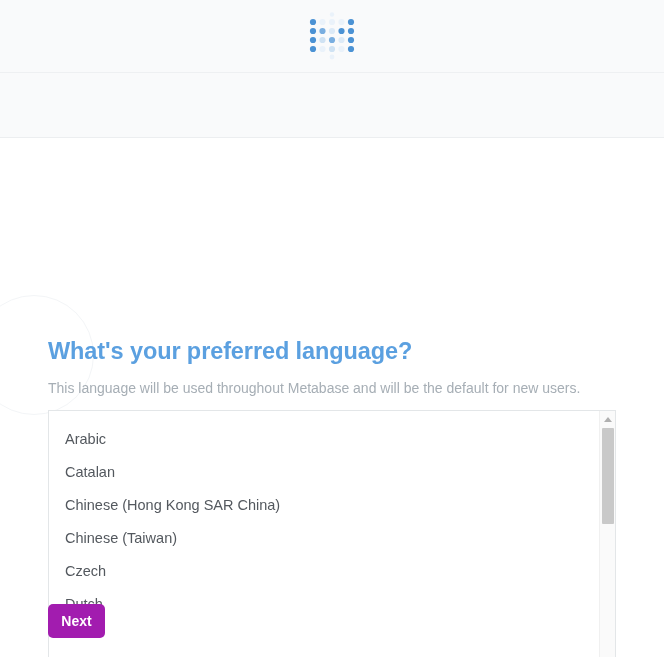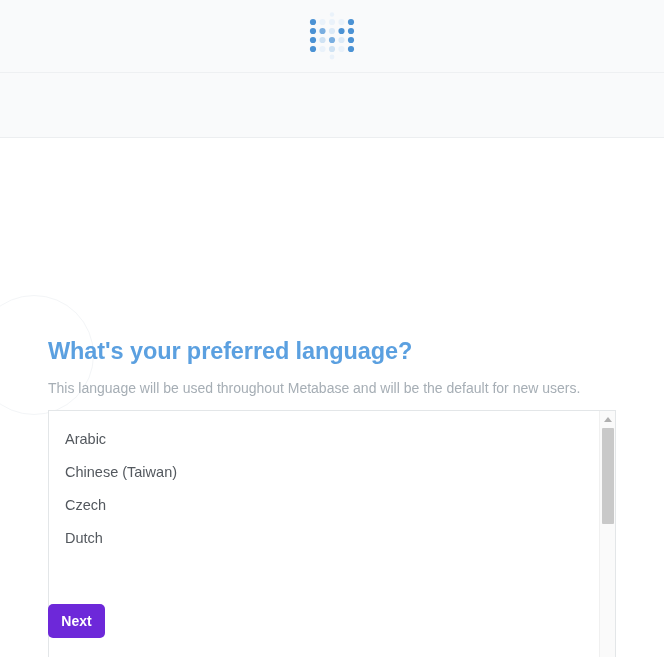--- a/index.html
+++ b/index.html
@@ -150,21 +150,21 @@
     border-radius: 1px;
   }
 
   
   .next-button {
     position: absolute;
     left: 48px;
     top: 604px;
     width: 57px;
     height: 34px;
-    background: #6d28d9;
+    background: #a21caf;
     color: #ffffff;
     font-size: 14px;
     font-weight: bold;
     border: none;
     border-radius: 5px;
     cursor: pointer;
     font-family: "Liberation Sans", sans-serif;
     padding: 0;
   }
 </style>
@@ -210,20 +210,22 @@
 
   <div class="deco-circle"></div>
 
   <h1 class="page-title">What's your preferred language?</h1>
 
   <p class="page-subtitle">This language will be used throughout Metabase and will be the default for new users.</p>
 
   <div class="listbox-wrap">
     <div class="listbox" id="option-list">
         <div class="option">Arabic</div>
+        <div class="option">Catalan</div>
+        <div class="option">Chinese (Hong Kong SAR China)</div>
         <div class="option">Chinese (Taiwan)</div>
         <div class="option">Czech</div>
         <div class="option">Dutch</div>
       </div>
 
     <div class="scrollbar">
       <div class="sb-arrow up">
           <span></span>
         </div>
       <div class="sb-thumb"></div>

